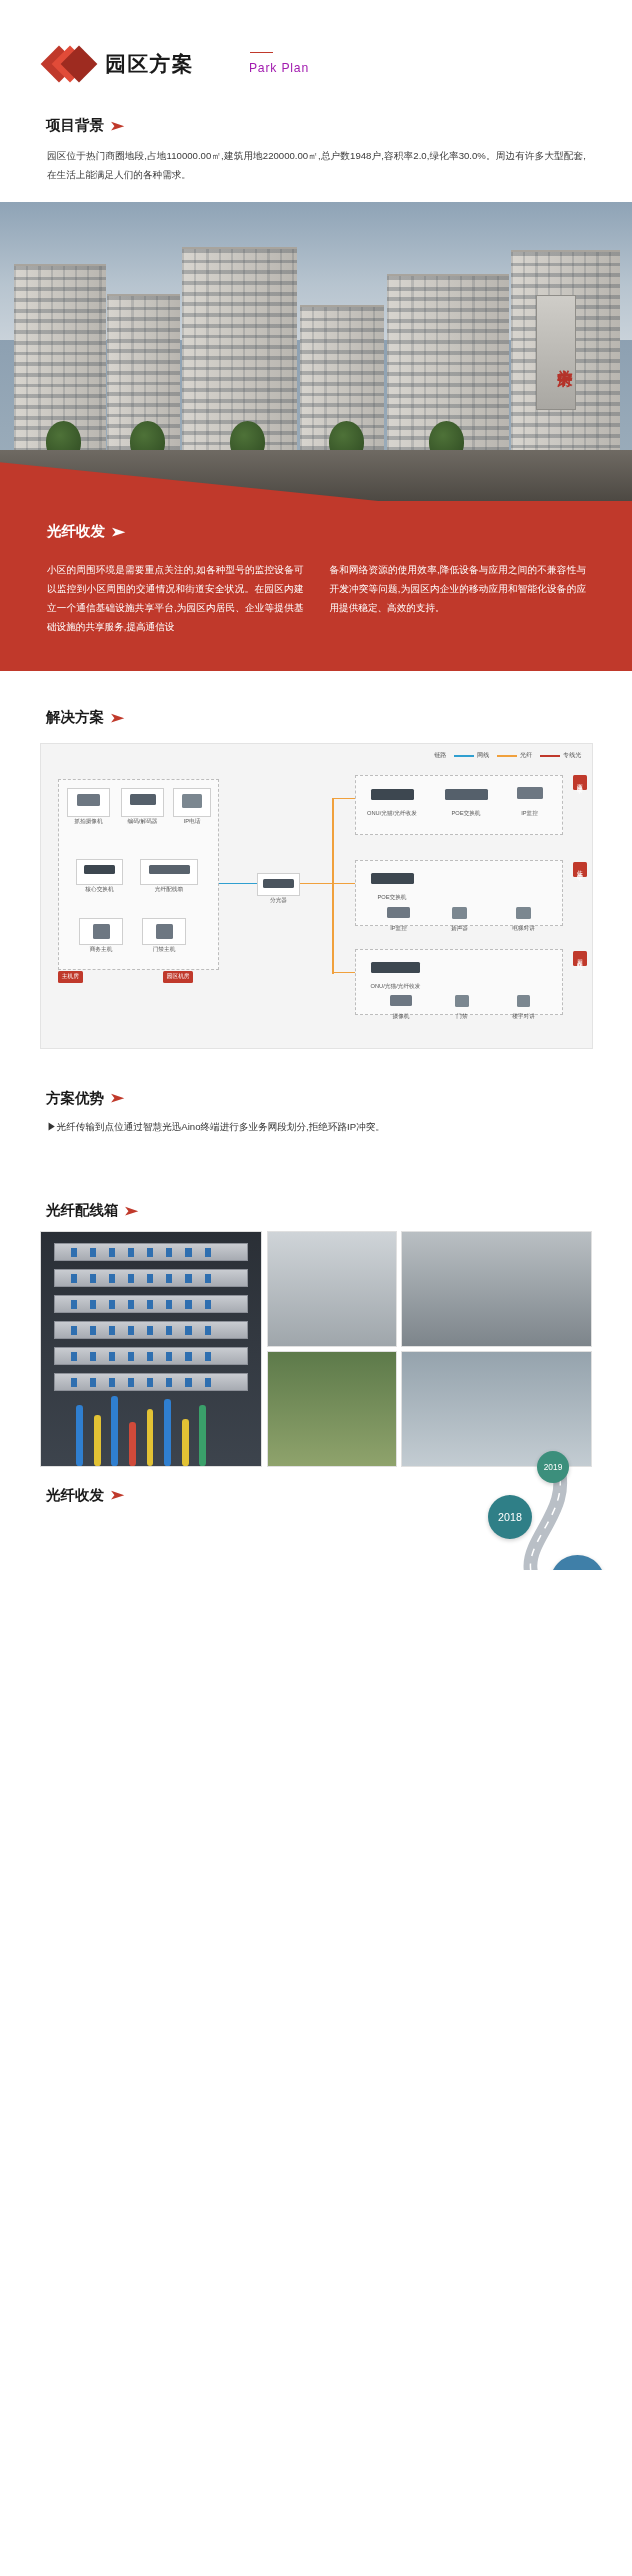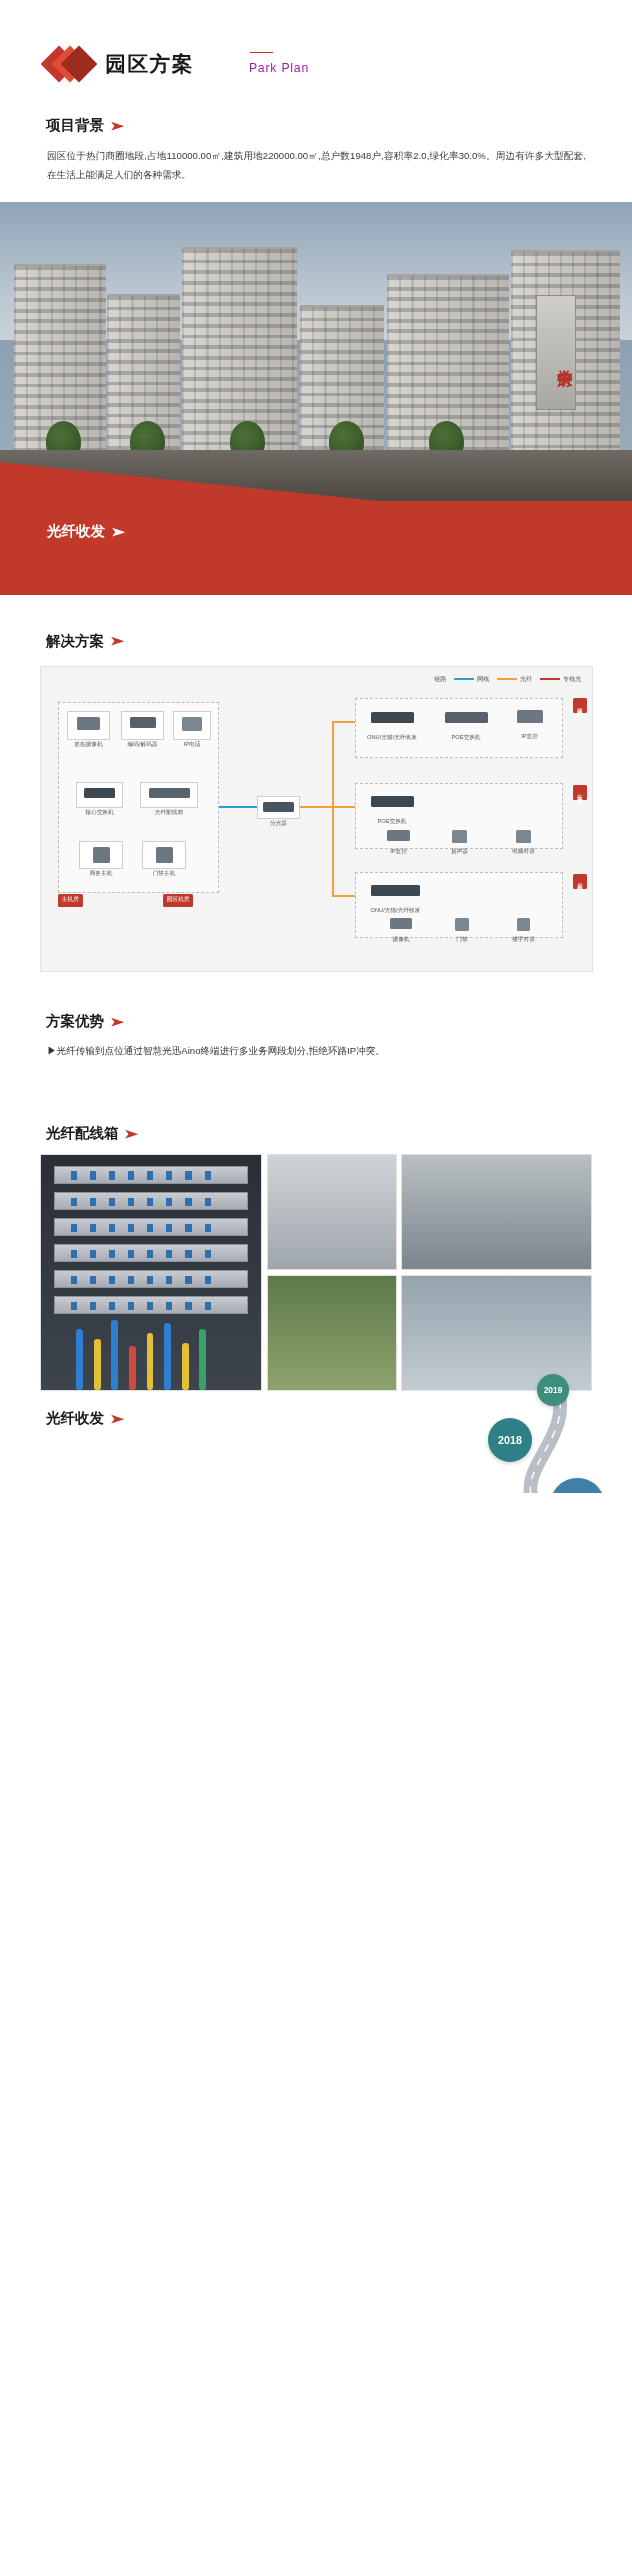--- a/index.html
+++ b/index.html
@@ -273,21 +273,21 @@
   .road {
     position:absolute;
     right: 0; top: -46px;
     width: 306px; height: 398px;
     pointer-events:none;
   }
   .bubble {
     position:absolute;
     border-radius: 50%;
     display:flex; align-items:center; justify-content:center;
-    color:#fff; font-weight:bold;
+    color:#fff; font-weight:normal;
     box-shadow: 0 1.5px 4.6px rgba(0,0,0,.2);
   }
   .bb-2019 { width:32px; height:32px; background:#3c8f7c; font-size:8.4px; right:64px; top:10.7px;}
   .bb-2020 { width:44px; height:44px; background:#2f7f87; font-size:10.7px; right:101px; top:55px;}
   .bb-2021 { width:55px; height:55px; background:#3f7fa8; font-size:13px; right:27.6px; top:115px;}
   .bb-2022 { width:67px; height:67px; background:#3a6f9e; font-size:16px; right:89px; top:201px;}
   .bb-2023 { width:80px; height:80px; background:#7b8f9c; font-size:19px; right:178px; top:292px;}
 </style>
 </head>
 <body>
@@ -325,20 +325,24 @@
     <div class="tree" style="left:429px;"></div>
     <div class="ground"></div>
     <div class="sign">中央学府</div>
     <div class="hero-cut-red"></div>
   </div>
 
   <div class="redband">
     <div class="sec-title">
       <span>光纤收发</span>
       <span class="arrow">➤</span>
+    </div>
+    <div class="cols">
+      <p>小区的周围环境是需要重点关注的,如各种型号的监控设备可以监控到小区周围的交通情况和街道安全状况。在园区内建立一个通信基础设施共享平台,为园区内居民、企业等提供基础设施的共享服务,提高通信设</p>
+      <p>备和网络资源的使用效率,降低设备与应用之间的不兼容性与开发冲突等问题,为园区内企业的移动应用和智能化设备的应用提供稳定、高效的支持。</p>
     </div>
   </div>
 
   <div class="sec-title" style="margin-top:37px;">
     <span>解决方案</span>
     <span class="arrow">➤</span>
   </div>
 
   <div class="diagram-wrap">
     <div class="diagram">

